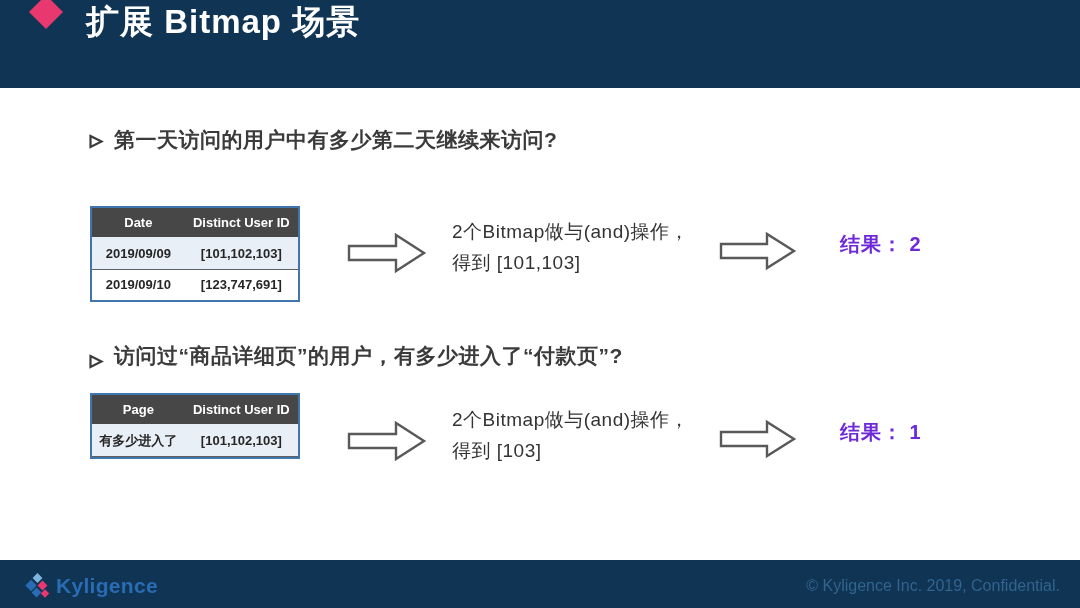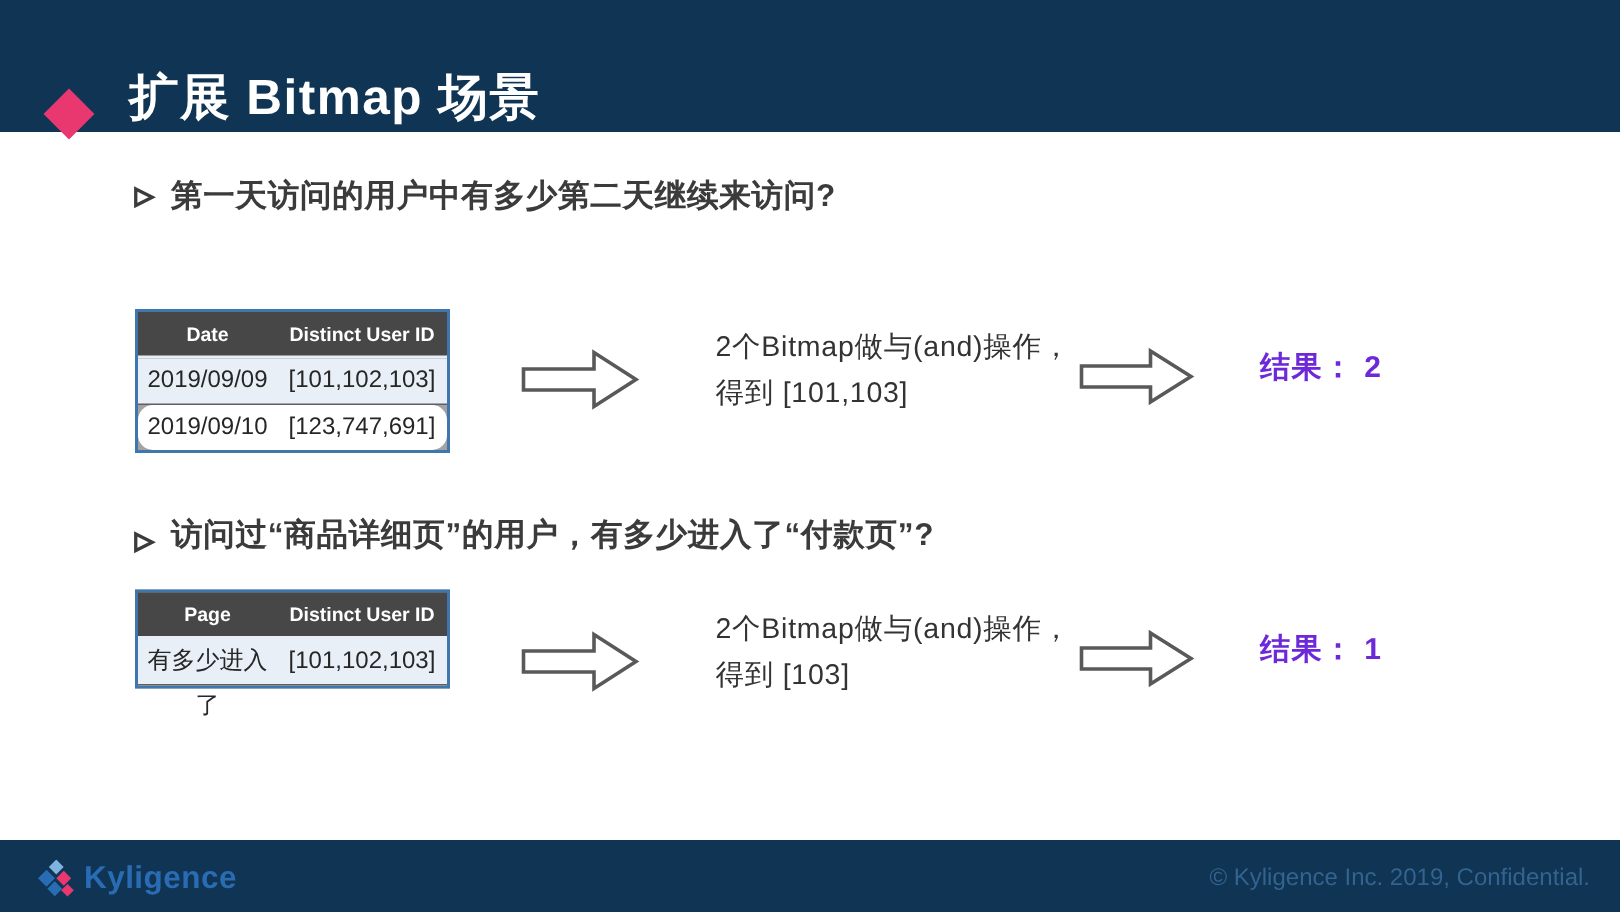--- a/index.html
+++ b/index.html
@@ -5,68 +5,67 @@
   * { margin:0; padding:0; box-sizing:border-box; }
   html,body { background:#e9e9e9; }
   .slide {
     position:relative; width:1080px; height:608px; background:#ffffff;
     font-family:"Liberation Sans","DejaVu Sans",sans-serif; overflow:hidden;
     margin:0 auto;
   }
   
   .header-bar {
     position:absolute; top:0; left:0; width:1080px; height:88px;
-    background:#0f3454; display:flex; align-items:flex-end;
+    background:#0f3454; display:flex; align-items:flex-start;
   }
   .title-diamond {
     width:24px; height:24px; background:#e8386f; transform:rotate(45deg);
     margin-left:34px; flex:0 0 auto;
   }
   .slide-title {
     color:#ffffff; font-size:33px; font-weight:bold; margin-left:28px;
     letter-spacing:1px;
   }
   
   .question {
     position:absolute; left:88px; display:flex; align-items:center; gap:9px;
     font-size:21px; font-weight:bold; color:#3b3b3b; letter-spacing:0.5px;
   }
-  .q1 { top:116px; }
+  .q1 { top:126px; }
   .q2 { top:342px;align-items:flex-end; }
   .bullet-icon { display:inline-flex; flex:0 0 auto; margin-top:2px; }
   
   .tbl {
     position:absolute; left:90px; width:210px;
-    border:2px solid #3e76ad; background:#a3a3a3;
+    border:2px solid #3e76ad; background:#7f1d1d;
   }
   .t1 { top:206px; }
   .t2 { top:393px; }
   .tbl-row { display:grid; grid-template-columns:45% 55%; }
   .tbl-head { background:#474747; border-bottom:2px solid #e8eef6; }
   .tbl-head .cell {
     color:#ffffff; font-weight:bold; font-size:13px; height:29px;
     line-height:29px; text-align:center;
   }
   .tbl-body-row .cell {
-    font-size:16px; font-weight:normal; color:#262626; height:30px;
+    font-size:13px; font-weight:bold; color:#262626; height:30px;
     line-height:30px; text-align:center;
   }
   .row-alt { background:#e9eff7; border-bottom:1.5px solid #5f5f5f; }
-  .row-plain { background:#ffffff;border-radius:10px; }
+  .row-plain { background:#ffffff; }
   
   .flow-arrow { position:absolute; }
   .a1 { left:347px; top:232px; }
   .a2 { left:719px; top:231px; }
   .a3 { left:347px; top:420px; }
   .a4 { left:719px; top:419px; }
   
   .op-text {
     position:absolute; left:452px; width:270px; font-size:19px; color:#333333;
     letter-spacing:0.5px;
-    margin-left:25px;
   }
   .op1 { top:216px; }
   .op2 { top:404px; }
   .op-line { display:block; line-height:31px; }
   
   .result-text {
     position:absolute; left:840px; font-size:20px; font-weight:bold; color:#6d28d9;
     letter-spacing:1px;
   }
   .r1 { top:231px; }

